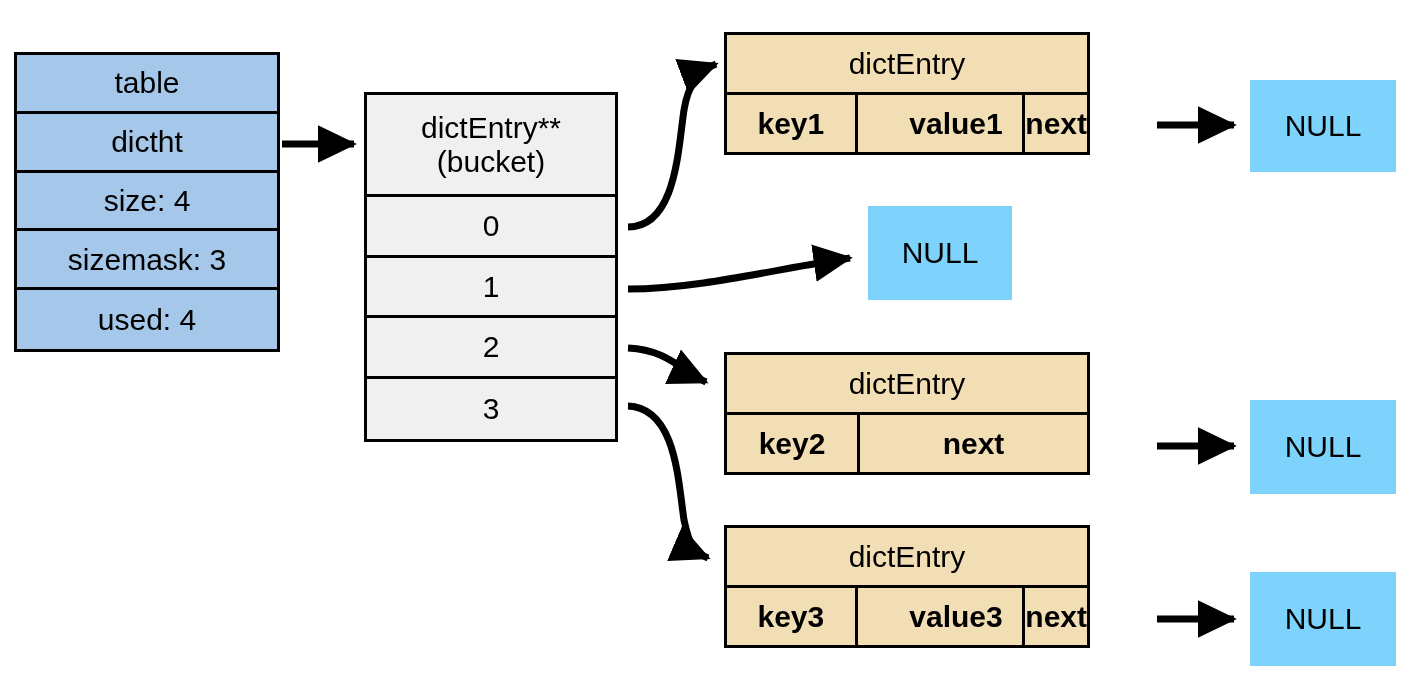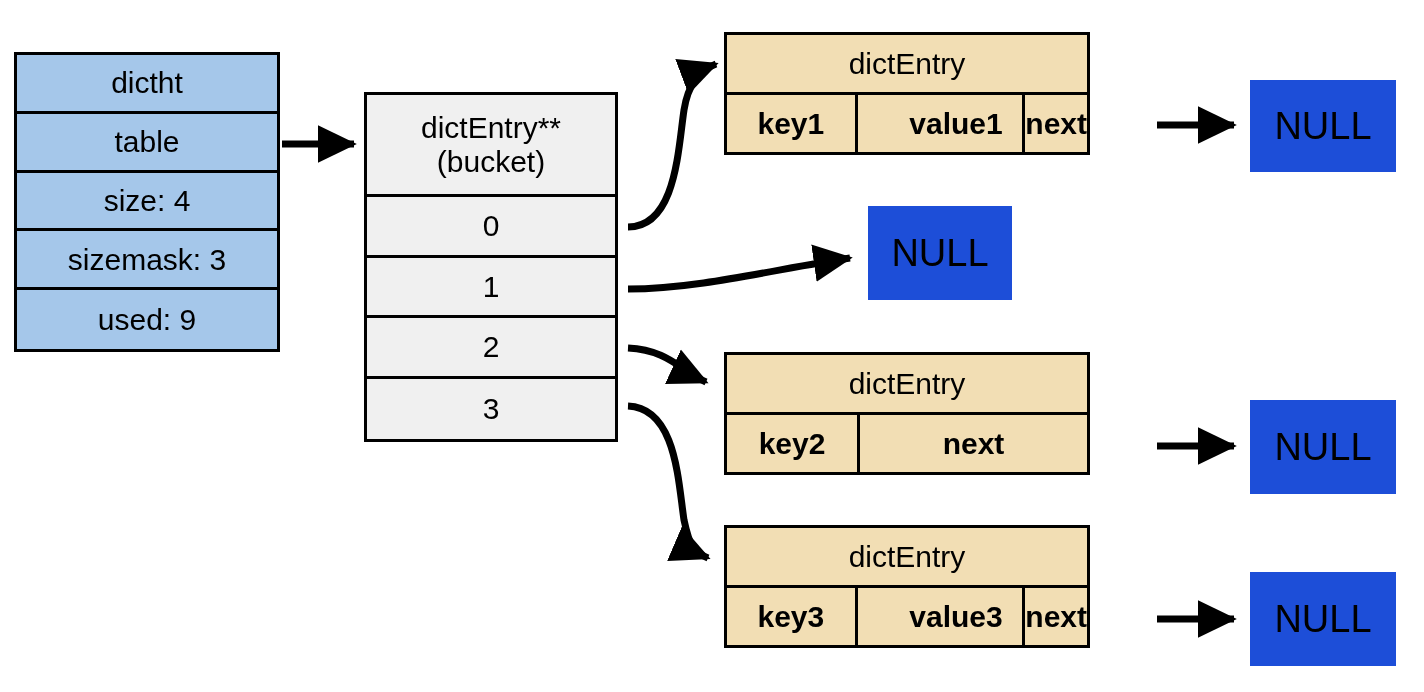--- a/index.html
+++ b/index.html
@@ -81,44 +81,44 @@
   .field-next { flex: 1; }
 
   #entry-1 { left: 724px; top: 32px; }
   #entry-2 { left: 724px; top: 352px; }
   #entry-3 { left: 724px; top: 525px; }
 
   
   .null-box {
     position: absolute;
     box-sizing: border-box;
-    background: #1d4ed8;
+    background: #7dd3fc;
     display: flex;
     align-items: center;
     justify-content: center;
-    font-size: 38px;
+    font-size: 30px;
     color: #000000;
     white-space: nowrap;
   }
   #null-1 { left: 1250px; top: 80px; width: 146px; height: 92px; }
   #null-bucket1 { left: 868px; top: 206px; width: 144px; height: 94px; }
   #null-2 { left: 1250px; top: 400px; width: 146px; height: 94px; }
   #null-3 { left: 1250px; top: 572px; width: 146px; height: 94px; }
 </style>
 </head>
 <body>
 
 <div id="canvas">
 
   <div class="box" id="dictht-box">
+    <div class="row">table</div>
     <div class="row">dictht</div>
-    <div class="row">table</div>
     <div class="row">size: 4</div>
     <div class="row">sizemask: 3</div>
-    <div class="row">used: 9</div>
+    <div class="row">used: 4</div>
   </div>
 
   <div class="box" id="bucket-box">
     <div class="row bucket-header">
       <span>dictEntry**</span>
       <span>(bucket)</span>
     </div>
     <div class="row bucket-slot">0</div>
     <div class="row bucket-slot">1</div>
     <div class="row bucket-slot">2</div>

